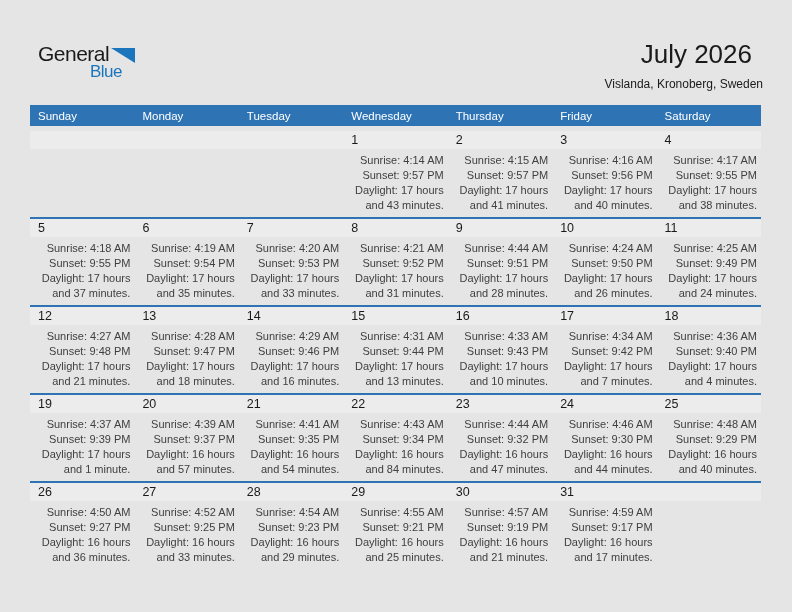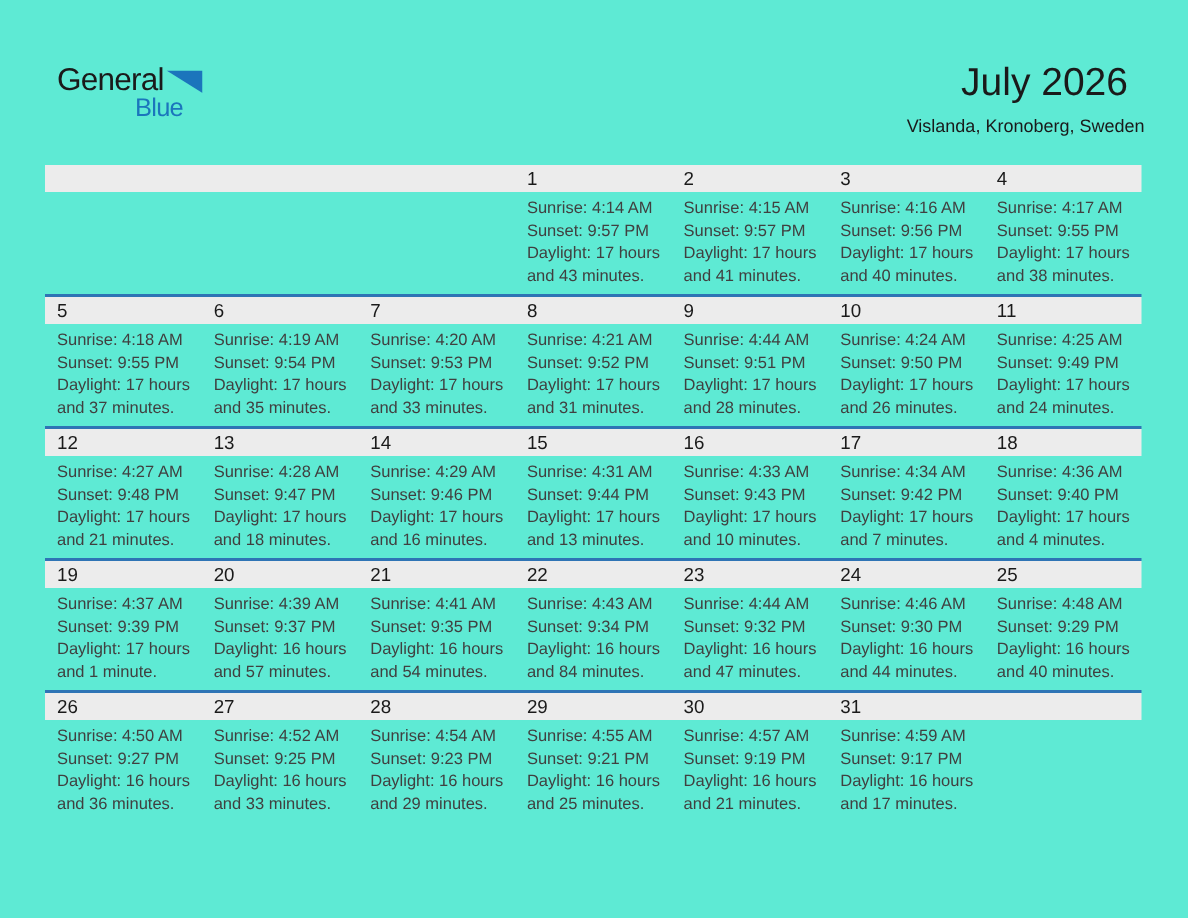--- a/index.html
+++ b/index.html
@@ -1,21 +1,21 @@
 <!DOCTYPE html>
 <html><head>
 <meta charset="utf-8">
 <style>
   * { margin: 0; padding: 0; box-sizing: border-box; }
   html, body { background: #ffffff; }
   .page {
     position: relative;
     width: 792px;
     height: 612px;
-    background: #5eead4;
+    background: #e5e5e5;
     font-family: "Liberation Sans", sans-serif;
     overflow: hidden;
     --accent: #2E74B5;
     --logo-blue: #1B75BC;
     --band: #ECECEC;
     --body-text: #404040;
     --number-text: #1A1A1A;
   }
 
   
@@ -36,21 +36,21 @@
   }
   .cal-header .hcell { color: #ffffff; font-size: 11.5px; padding-left: 8px; white-space: nowrap; overflow: hidden; }
 
   .weeks { width: 100%; }
   .week { height: 88px; border-top: 2px solid var(--accent); }
   .week.first { border-top: none; height: 86px; margin-top: 5px; }
 
   .band { display: grid; grid-template-columns: repeat(7, 1fr); background: var(--band); height: 18px; align-items: center; }
   .band-cell { font-size: 12.5px; color: var(--number-text); padding-left: 8px; }
 
-  .cells { display: grid; grid-template-columns: repeat(7, 1fr); }
+  .cells { display: grid; grid-template-columns: repeat(7, 1fr); text-align: right; }
   .day-cell { padding: 4px 4px 0 8px; }
   .day-cell .line { font-size: 11px; line-height: 15px; color: var(--body-text); white-space: nowrap; }
 </style>
 </head>
 <body>
 
 <div class="page" style="--accent: #2E74B5; --logo-blue: #1B75BC; --band: #ECECEC; --body-text: #404040; --number-text: #1A1A1A;">
 
   <div class="logo">
     <div class="logo-line1">
@@ -61,20 +61,29 @@
           </svg>
       </span>
     </div>
     <div class="logo-line2">Blue</div>
   </div>
 
   <div class="title">July 2026</div>
   <div class="subtitle">Vislanda, Kronoberg, Sweden</div>
 
   <div class="calendar">
+    <div class="cal-header">
+      <div class="hcell">Sunday</div>
+      <div class="hcell">Monday</div>
+      <div class="hcell">Tuesday</div>
+      <div class="hcell">Wednesday</div>
+      <div class="hcell">Thursday</div>
+      <div class="hcell">Friday</div>
+      <div class="hcell">Saturday</div>
+    </div>
     <div class="weeks">
         <div class="week first">
           <div class="band">
             <div class="band-cell"></div>
             <div class="band-cell"></div>
             <div class="band-cell"></div>
             <div class="band-cell">1</div>
             <div class="band-cell">2</div>
             <div class="band-cell">3</div>
             <div class="band-cell">4</div>

